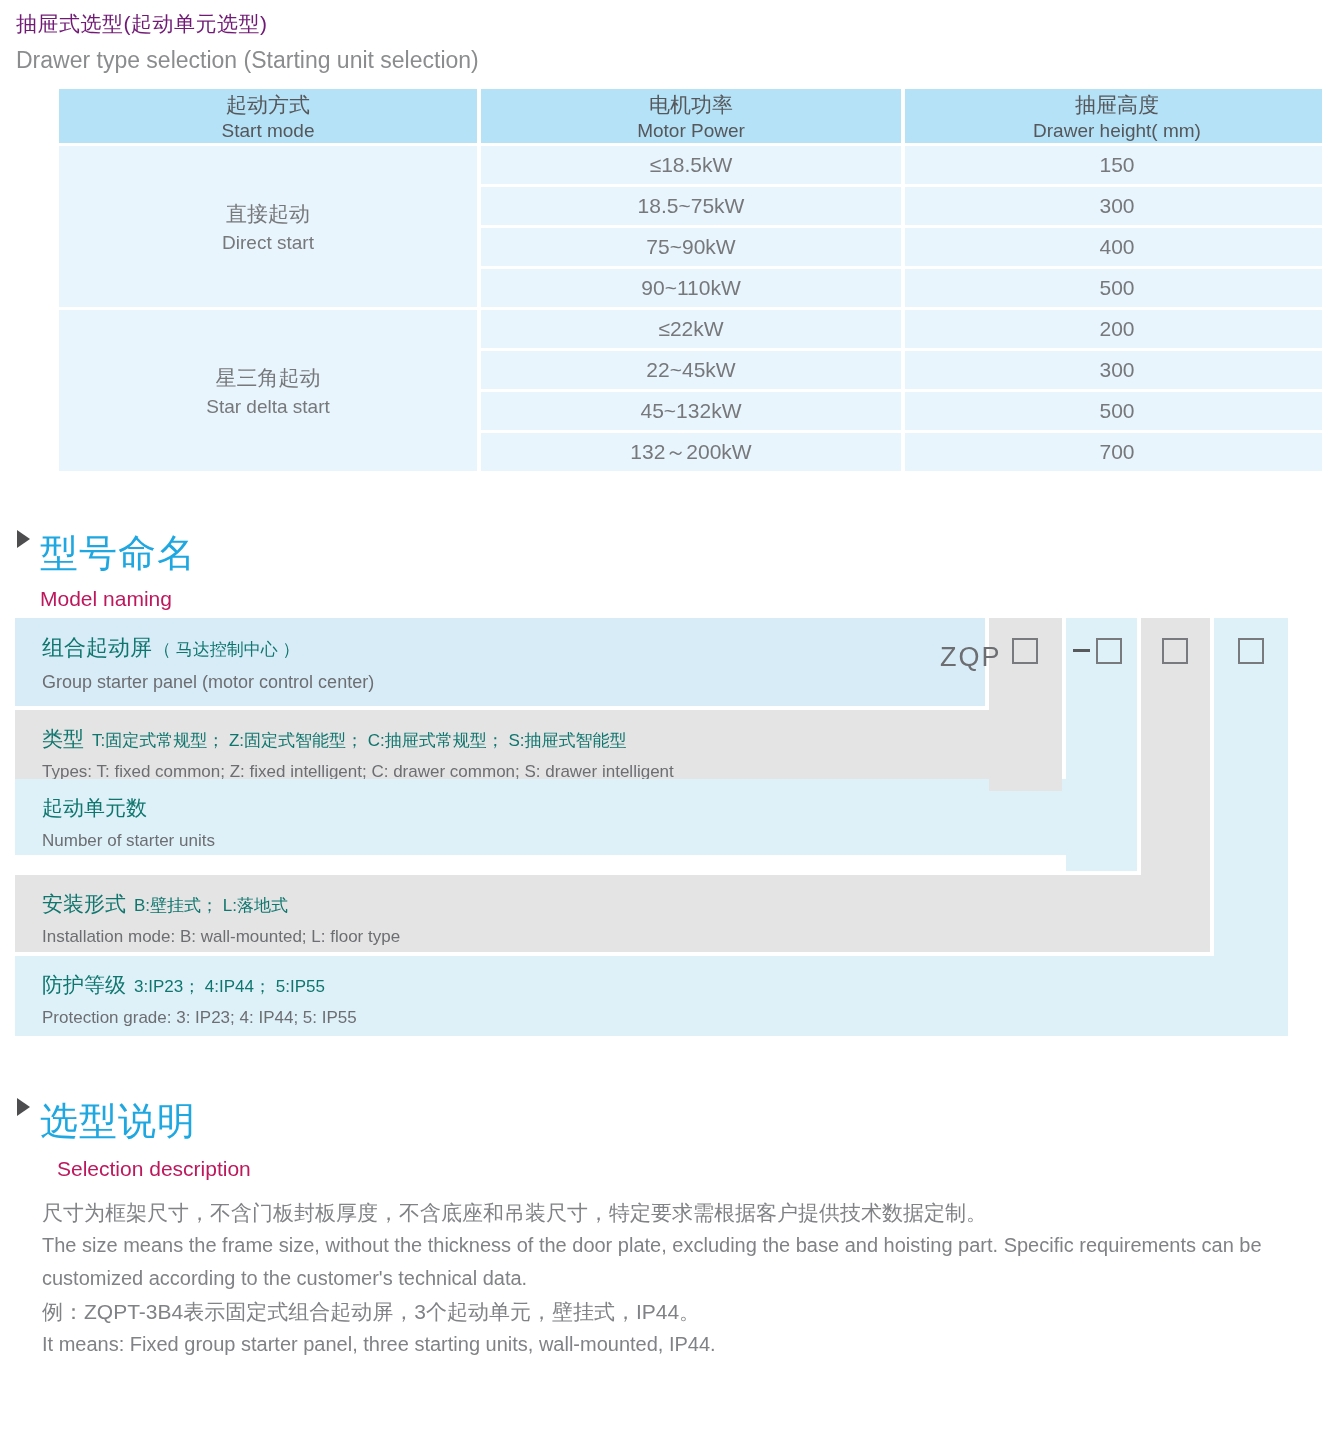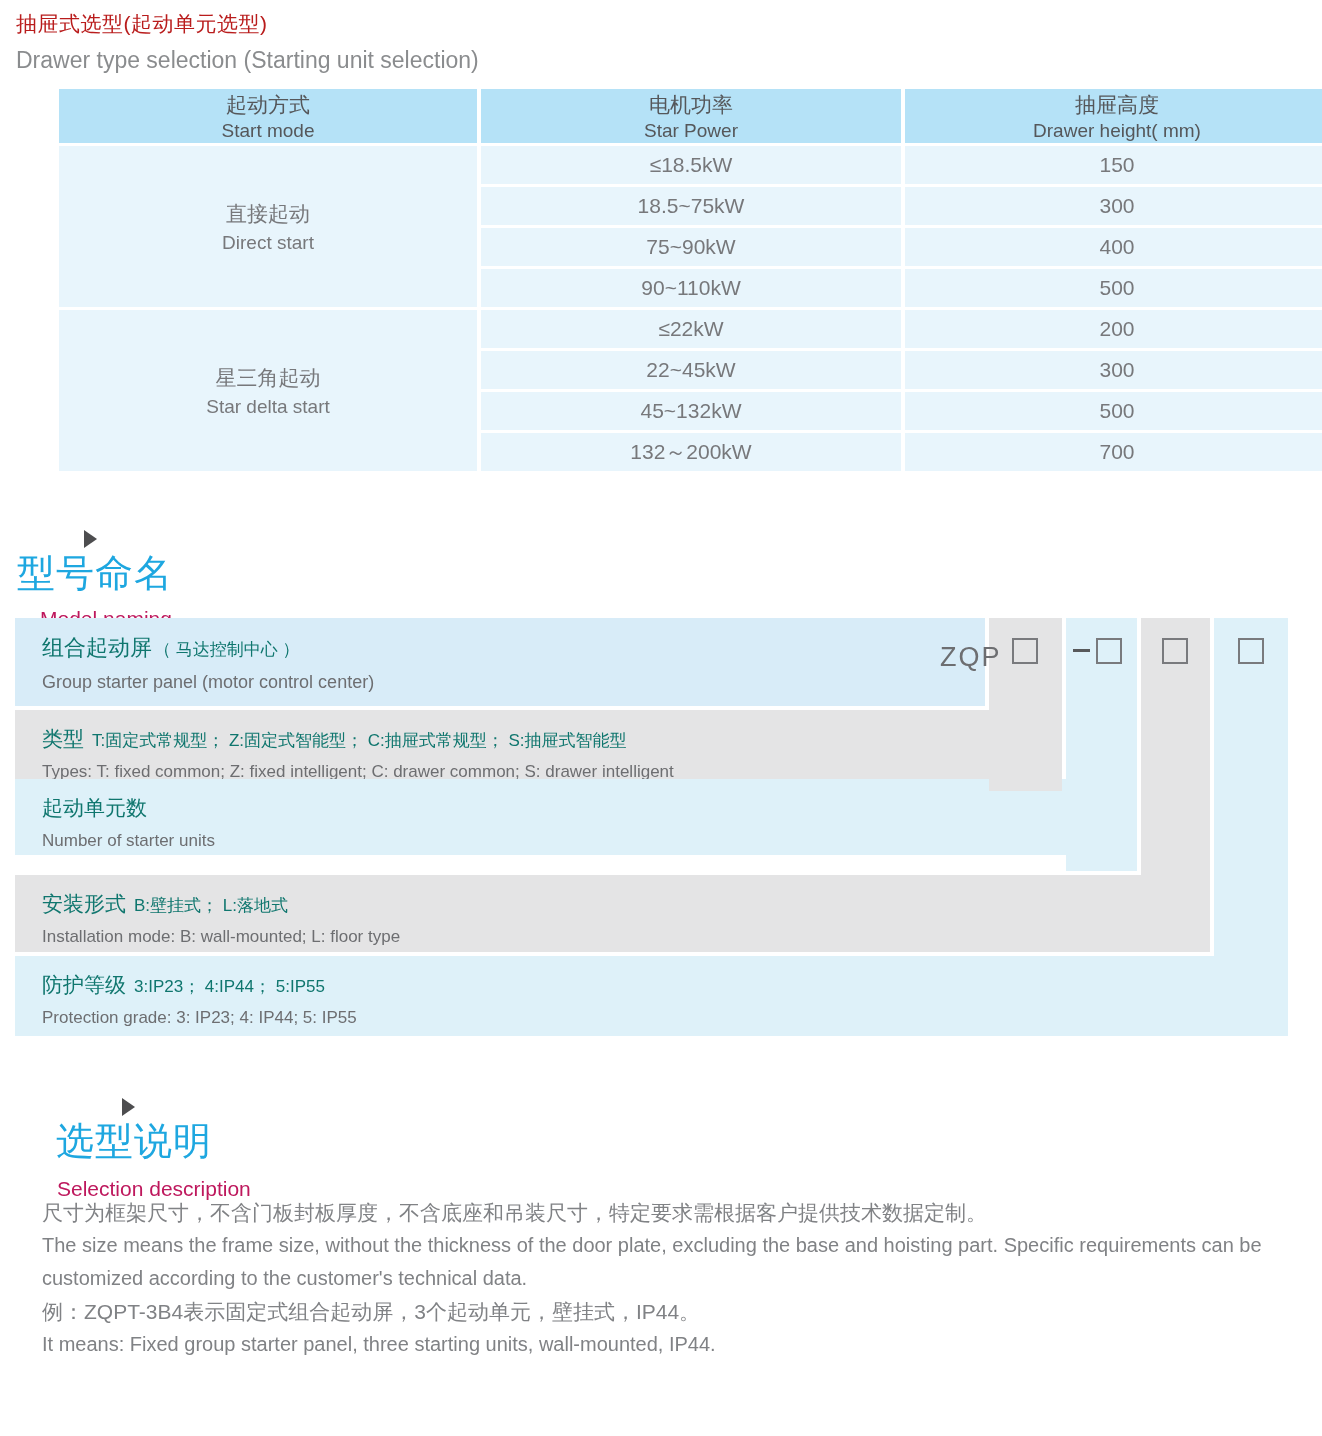--- a/index.html
+++ b/index.html
@@ -6,21 +6,21 @@
   html,body { background:#ffffff; }
   body {
     width:1322px; height:1436px;
     font-family:"Liberation Sans","DejaVu Sans",sans-serif;
     color:#6d6e71; overflow:hidden; position:relative;
   }
   .page { position:relative; width:1322px; height:1436px; }
 
   
   .page-head { padding:10px 0 0 16px; }
-  .title-cn { font-size:21px; color:#b91c1c; letter-spacing:0.5px; }
+  .title-cn { font-size:21px; color:#701a75; letter-spacing:0.5px; }
   .title-en { font-size:23px; color:#8a8c8e; margin-top:9px; }
 
   
   .sel-table {
     margin:15px 0 0 15px;
     display:grid;
     grid-template-columns:418px 420px 424px;
     grid-template-rows:54px repeat(8,38px);
     gap:3px 4px;
     background:#ffffff;
@@ -36,21 +36,21 @@
     background:#e8f5fc; color:#77787b; font-size:21px;
     display:flex; align-items:center; justify-content:center;
   }
   .td-mode { flex-direction:column; }
   .td-mode .cn { font-size:21px; }
   .td-mode .en { font-size:19px; margin-top:4px; }
   .mode-1 { grid-column:1; grid-row:2 / span 4; }
   .mode-2 { grid-column:1; grid-row:6 / span 4; }
 
   
-  .sec-head { margin-left:17px; display:flex; align-items:center;flex-direction:column; }
+  .sec-head { margin-left:17px; display:flex; align-items:flex-start; }
   .tri {
     width:0; height:0;
     border-left:13px solid #4d4d4f;
     border-top:9px solid transparent;
     border-bottom:9px solid transparent;
     margin-right:10px; margin-top:2px;
   }
   .sec-title { font-size:38px; color:#1ea7e0; letter-spacing:1px; }
   .sec-sub { font-size:21px; color:#be185d; }
 
@@ -104,21 +104,21 @@
     <div class="title-en">Drawer type selection (Starting unit selection)</div>
   </div>
 
   <div class="sel-table">
     <div class="th">
       <div class="cn">起动方式</div>
       <div class="en">Start mode</div>
     </div>
     <div class="th">
       <div class="cn">电机功率</div>
-      <div class="en">Star Power</div>
+      <div class="en">Motor Power</div>
     </div>
     <div class="th">
       <div class="cn">抽屉高度</div>
       <div class="en">Drawer height( mm)</div>
     </div>
 
     <div class="td td-mode mode-1">
       <div class="cn">直接起动</div>
       <div class="en">Direct start</div>
     </div>

